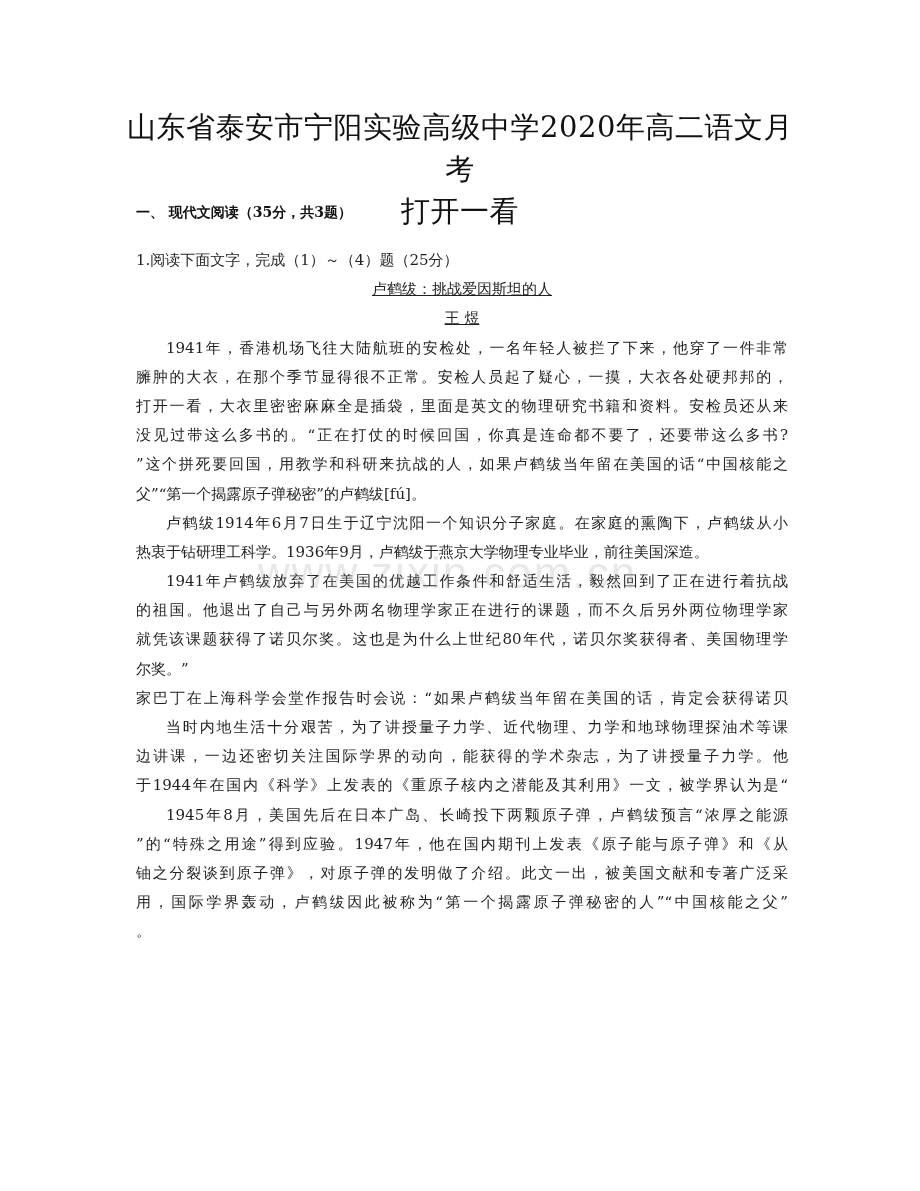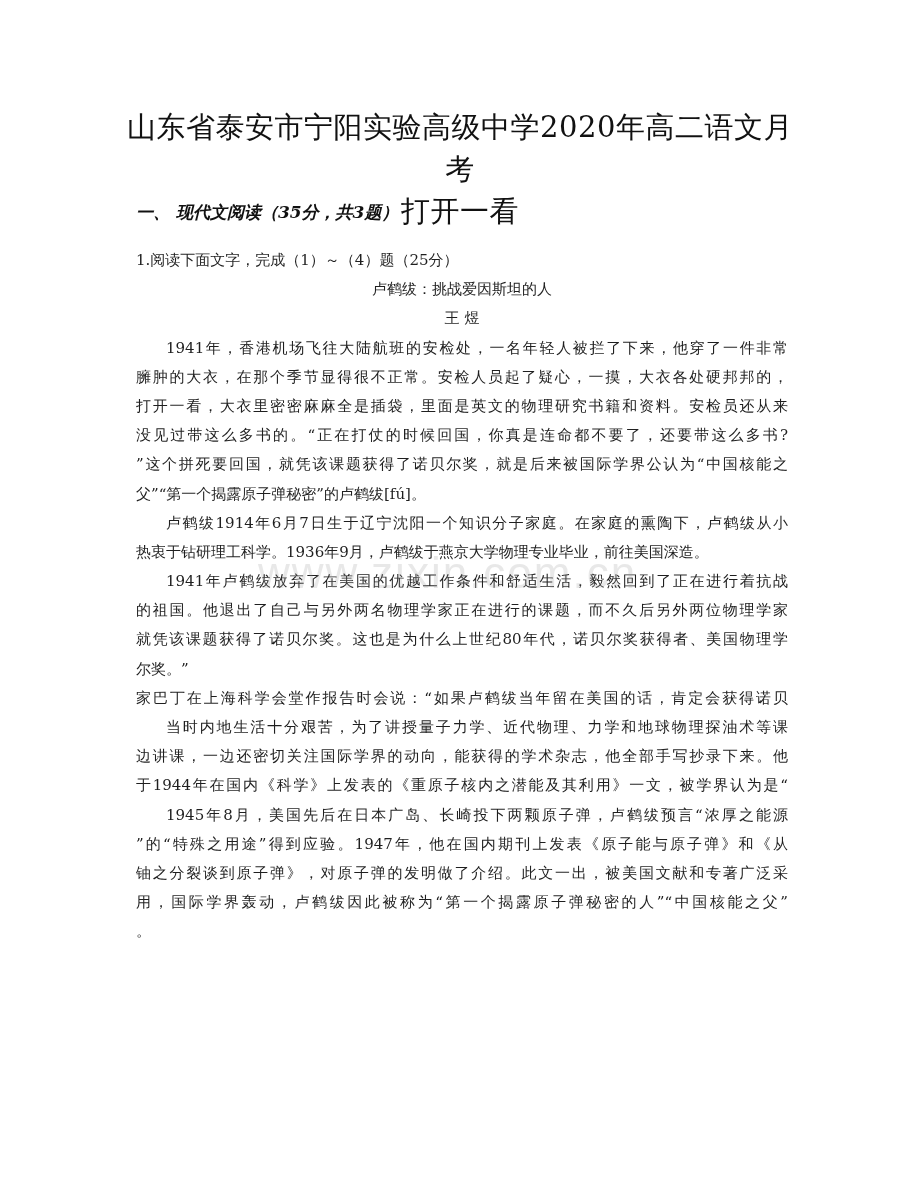--- a/index.html
+++ b/index.html
@@ -31,44 +31,43 @@
       font-size: 29px;
       line-height: 42px;
       font-weight: normal;
       color: #111;
       letter-spacing: 0.5px;
     }
     .section-heading {
       position: absolute;
       left: 136px;
       top: 201px;
-      font-size: 17px;
+      font-size: 14px;
       font-weight: bold;
       line-height: 22px;
       color: #111;
-      font-style: italic;
     }
     .body {
       position: absolute;
       left: 136px;
       top: 246px;
       width: 652px;
       font-size: 15px;
       line-height: 29.2px;
       color: #1f1f1f;
     }
     .line {
       display: block;
       white-space: nowrap;
       height: 29.2px;
       text-align: justify;
       text-align-last: justify;
     }
     .line.noj { text-align: left; text-align-last: left; }
-    .line.center { text-align: right; text-align-last: center; }
+    .line.center { text-align: right; text-align-last: center; text-decoration: underline; }
     .line.indent { padding-left: 30px; }
     .watermark {
       position: absolute;
       left: 258px;
       top: 548px;
       font-family: Liberation Sans, sans-serif;
       font-size: 44px;
       color: rgba(150,150,150,0.22);
       letter-spacing: 2px;
       pointer-events: none;
@@ -89,34 +88,34 @@
 
   <div class="body">
     <span class="line noj">1.阅读下面文字，完成（1）～（4）题（25分）</span>
     <span class="line center">卢鹤绂：挑战爱因斯坦的人</span>
     <span class="line center">王  煜</span>
 
     <span class="line indent">1941年，香港机场飞往大陆航班的安检处，一名年轻人被拦了下来，他穿了一件非常</span>
     <span class="line">臃肿的大衣，在那个季节显得很不正常。安检人员起了疑心，一摸，大衣各处硬邦邦的，</span>
     <span class="line">打开一看，大衣里密密麻麻全是插袋，里面是英文的物理研究书籍和资料。安检员还从来</span>
     <span class="line">没见过带这么多书的。“正在打仗的时候回国，你真是连命都不要了，还要带这么多书?</span>
-    <span class="line">”这个拼死要回国，就凭该课题获得了诺贝尔奖，就是后来被国际学界公认为“中国核能之</span>
+    <span class="line">”这个拼死要回国，用教学和科研来抗战的人，如果卢鹤绂当年留在美国的话“中国核能之</span>
     <span class="line noj">父”“第一个揭露原子弹秘密”的卢鹤绂[fú]。</span>
 
     <span class="line indent">卢鹤绂1914年6月7日生于辽宁沈阳一个知识分子家庭。在家庭的熏陶下，卢鹤绂从小</span>
     <span class="line noj">热衷于钻研理工科学。1936年9月，卢鹤绂于燕京大学物理专业毕业，前往美国深造。</span>
 
     <span class="line indent">1941年卢鹤绂放弃了在美国的优越工作条件和舒适生活，毅然回到了正在进行着抗战</span>
     <span class="line">的祖国。他退出了自己与另外两名物理学家正在进行的课题，而不久后另外两位物理学家</span>
     <span class="line">就凭该课题获得了诺贝尔奖。这也是为什么上世纪80年代，诺贝尔奖获得者、美国物理学</span>
     <span class="line noj">尔奖。”</span>
     <span class="line">家巴丁在上海科学会堂作报告时会说：“如果卢鹤绂当年留在美国的话，肯定会获得诺贝</span>
 
     <span class="line indent">当时内地生活十分艰苦，为了讲授量子力学、近代物理、力学和地球物理探油术等课</span>
-    <span class="line">边讲课，一边还密切关注国际学界的动向，能获得的学术杂志，他全部手写抄录下来。他</span>
+    <span class="line">边讲课，一边还密切关注国际学界的动向，能获得的学术杂志，为了讲授量子力学。他</span>
     <span class="line">于1944年在国内《科学》上发表的《重原子核内之潜能及其利用》一文，被学界认为是“</span>
 
     <span class="line indent">1945年8月，美国先后在日本广岛、长崎投下两颗原子弹，卢鹤绂预言“浓厚之能源</span>
     <span class="line">”的“特殊之用途”得到应验。1947年，他在国内期刊上发表《原子能与原子弹》和《从</span>
     <span class="line">铀之分裂谈到原子弹》，对原子弹的发明做了介绍。此文一出，被美国文献和专著广泛采</span>
     <span class="line">用，国际学界轰动，卢鹤绂因此被称为“第一个揭露原子弹秘密的人”“中国核能之父”</span>
     <span class="line noj">。</span>
   </div>
 
   <div class="watermark">www.zixin.com.cn</div>

